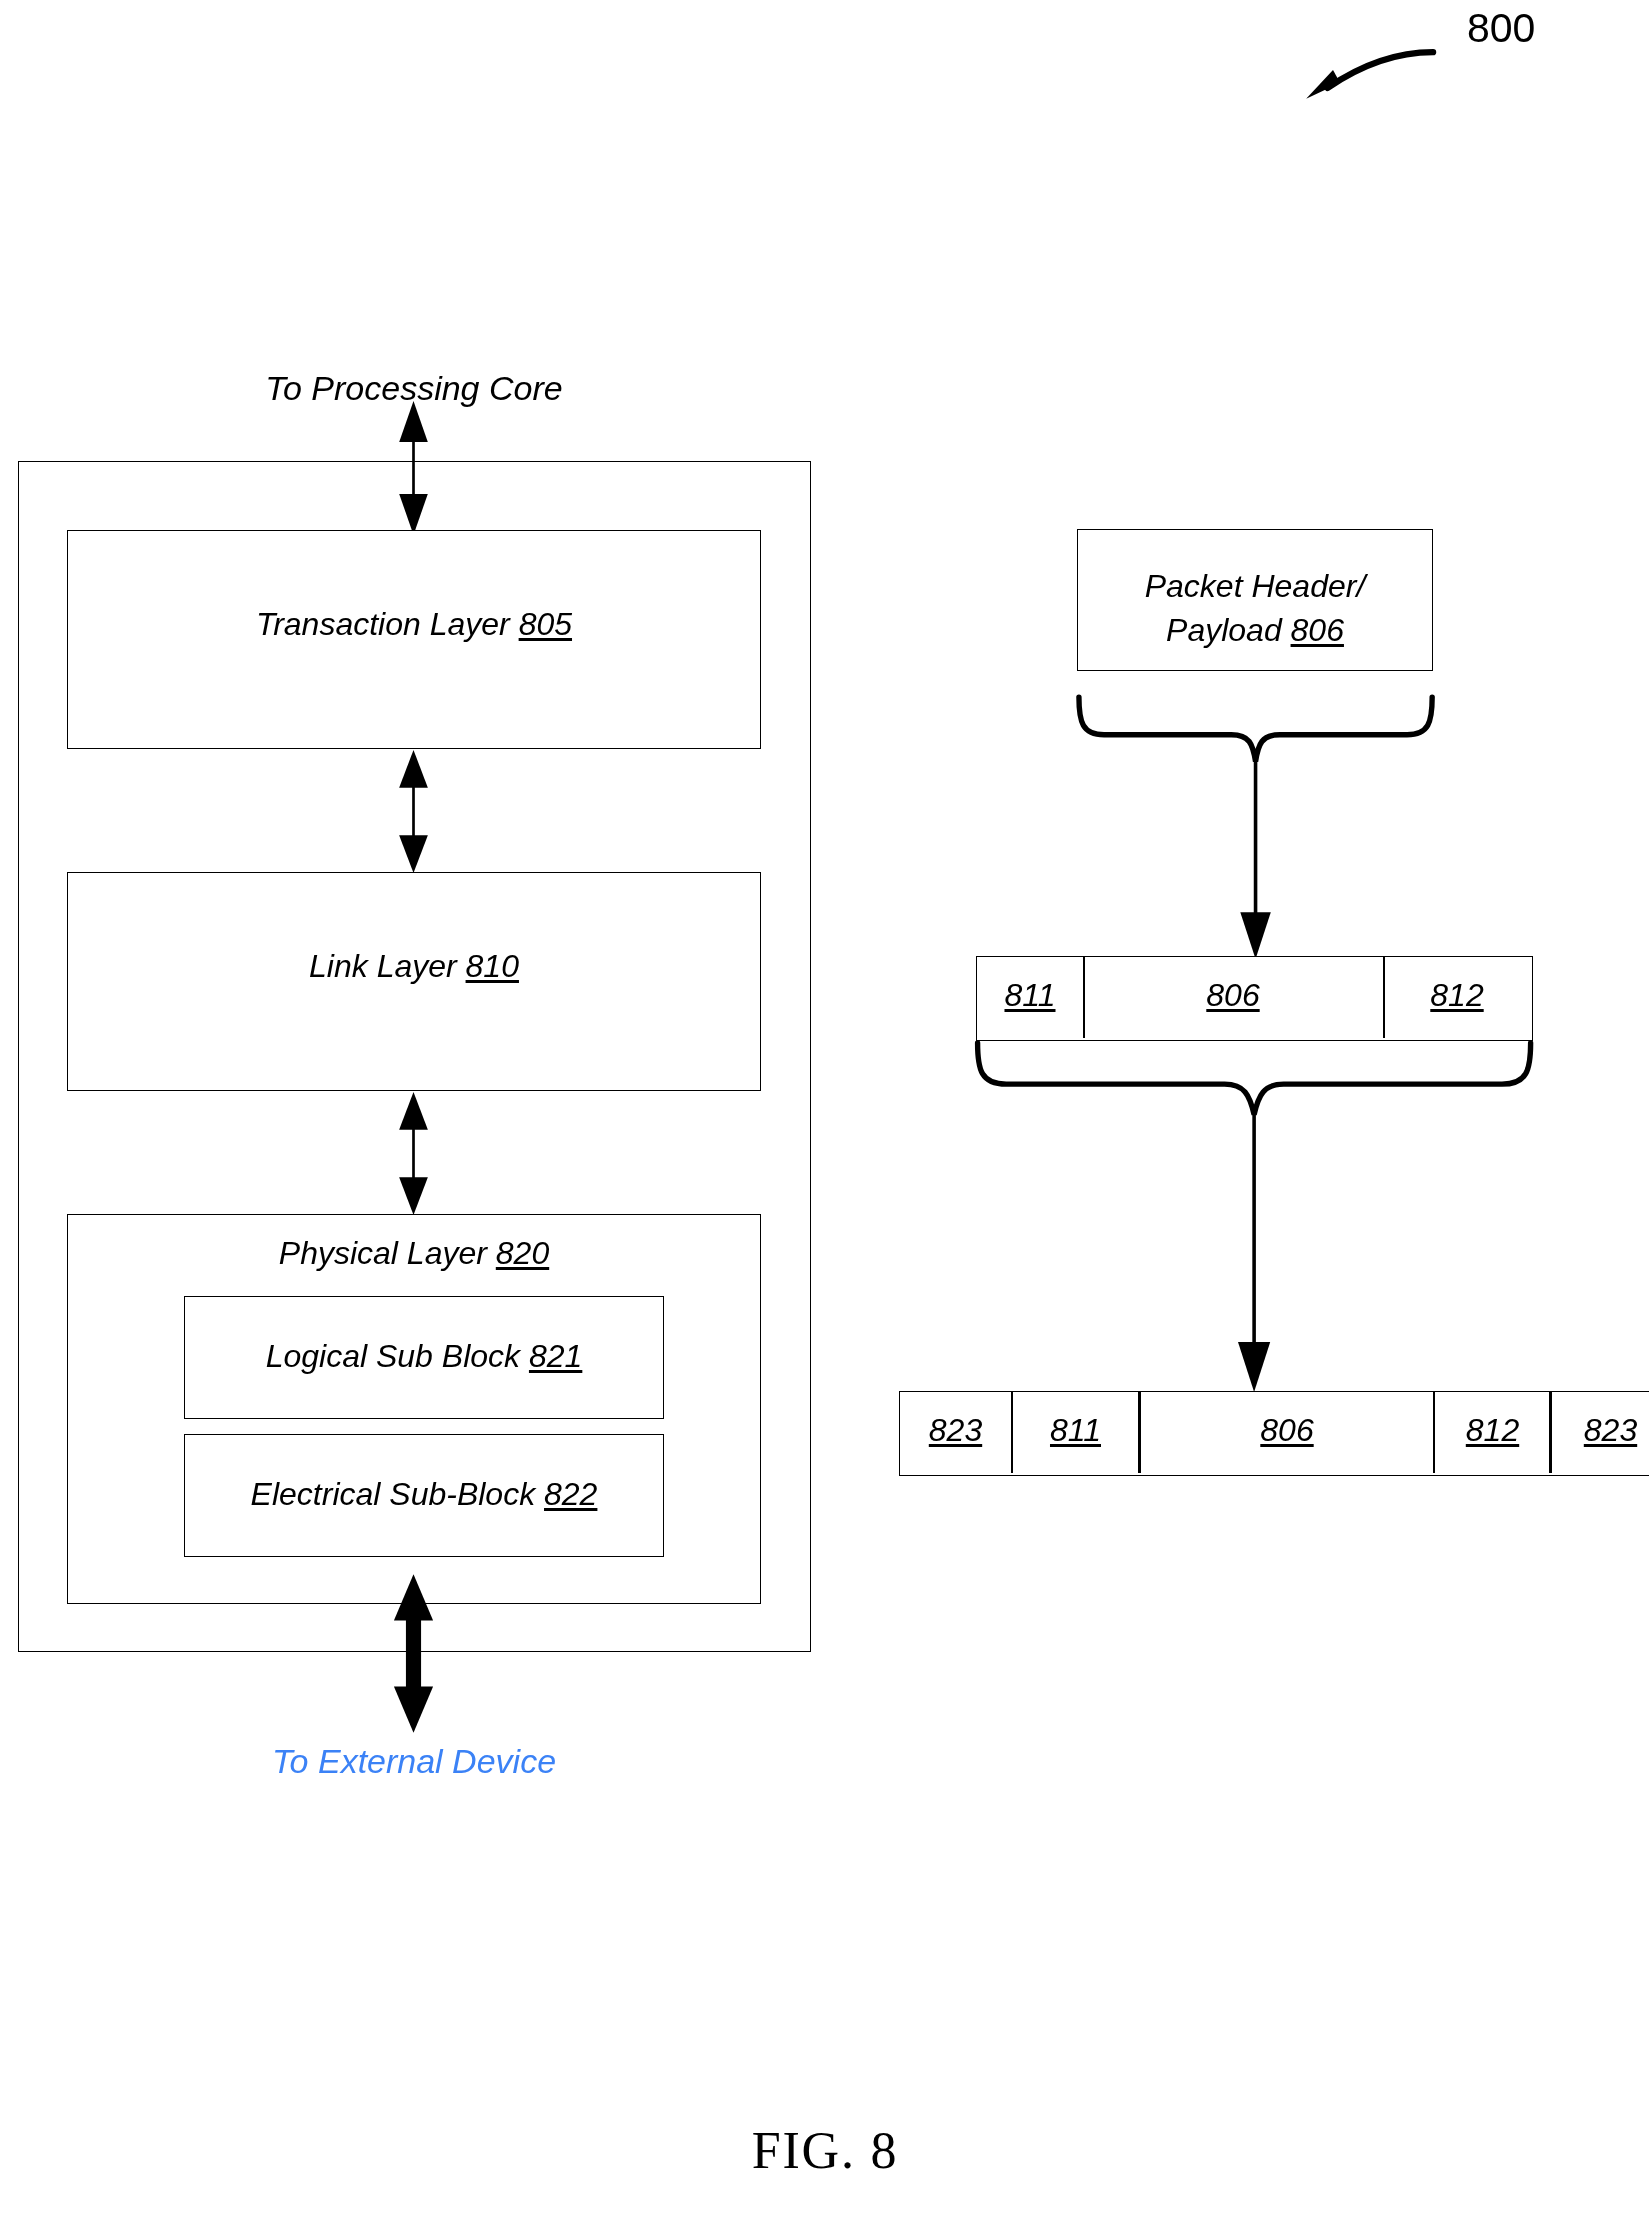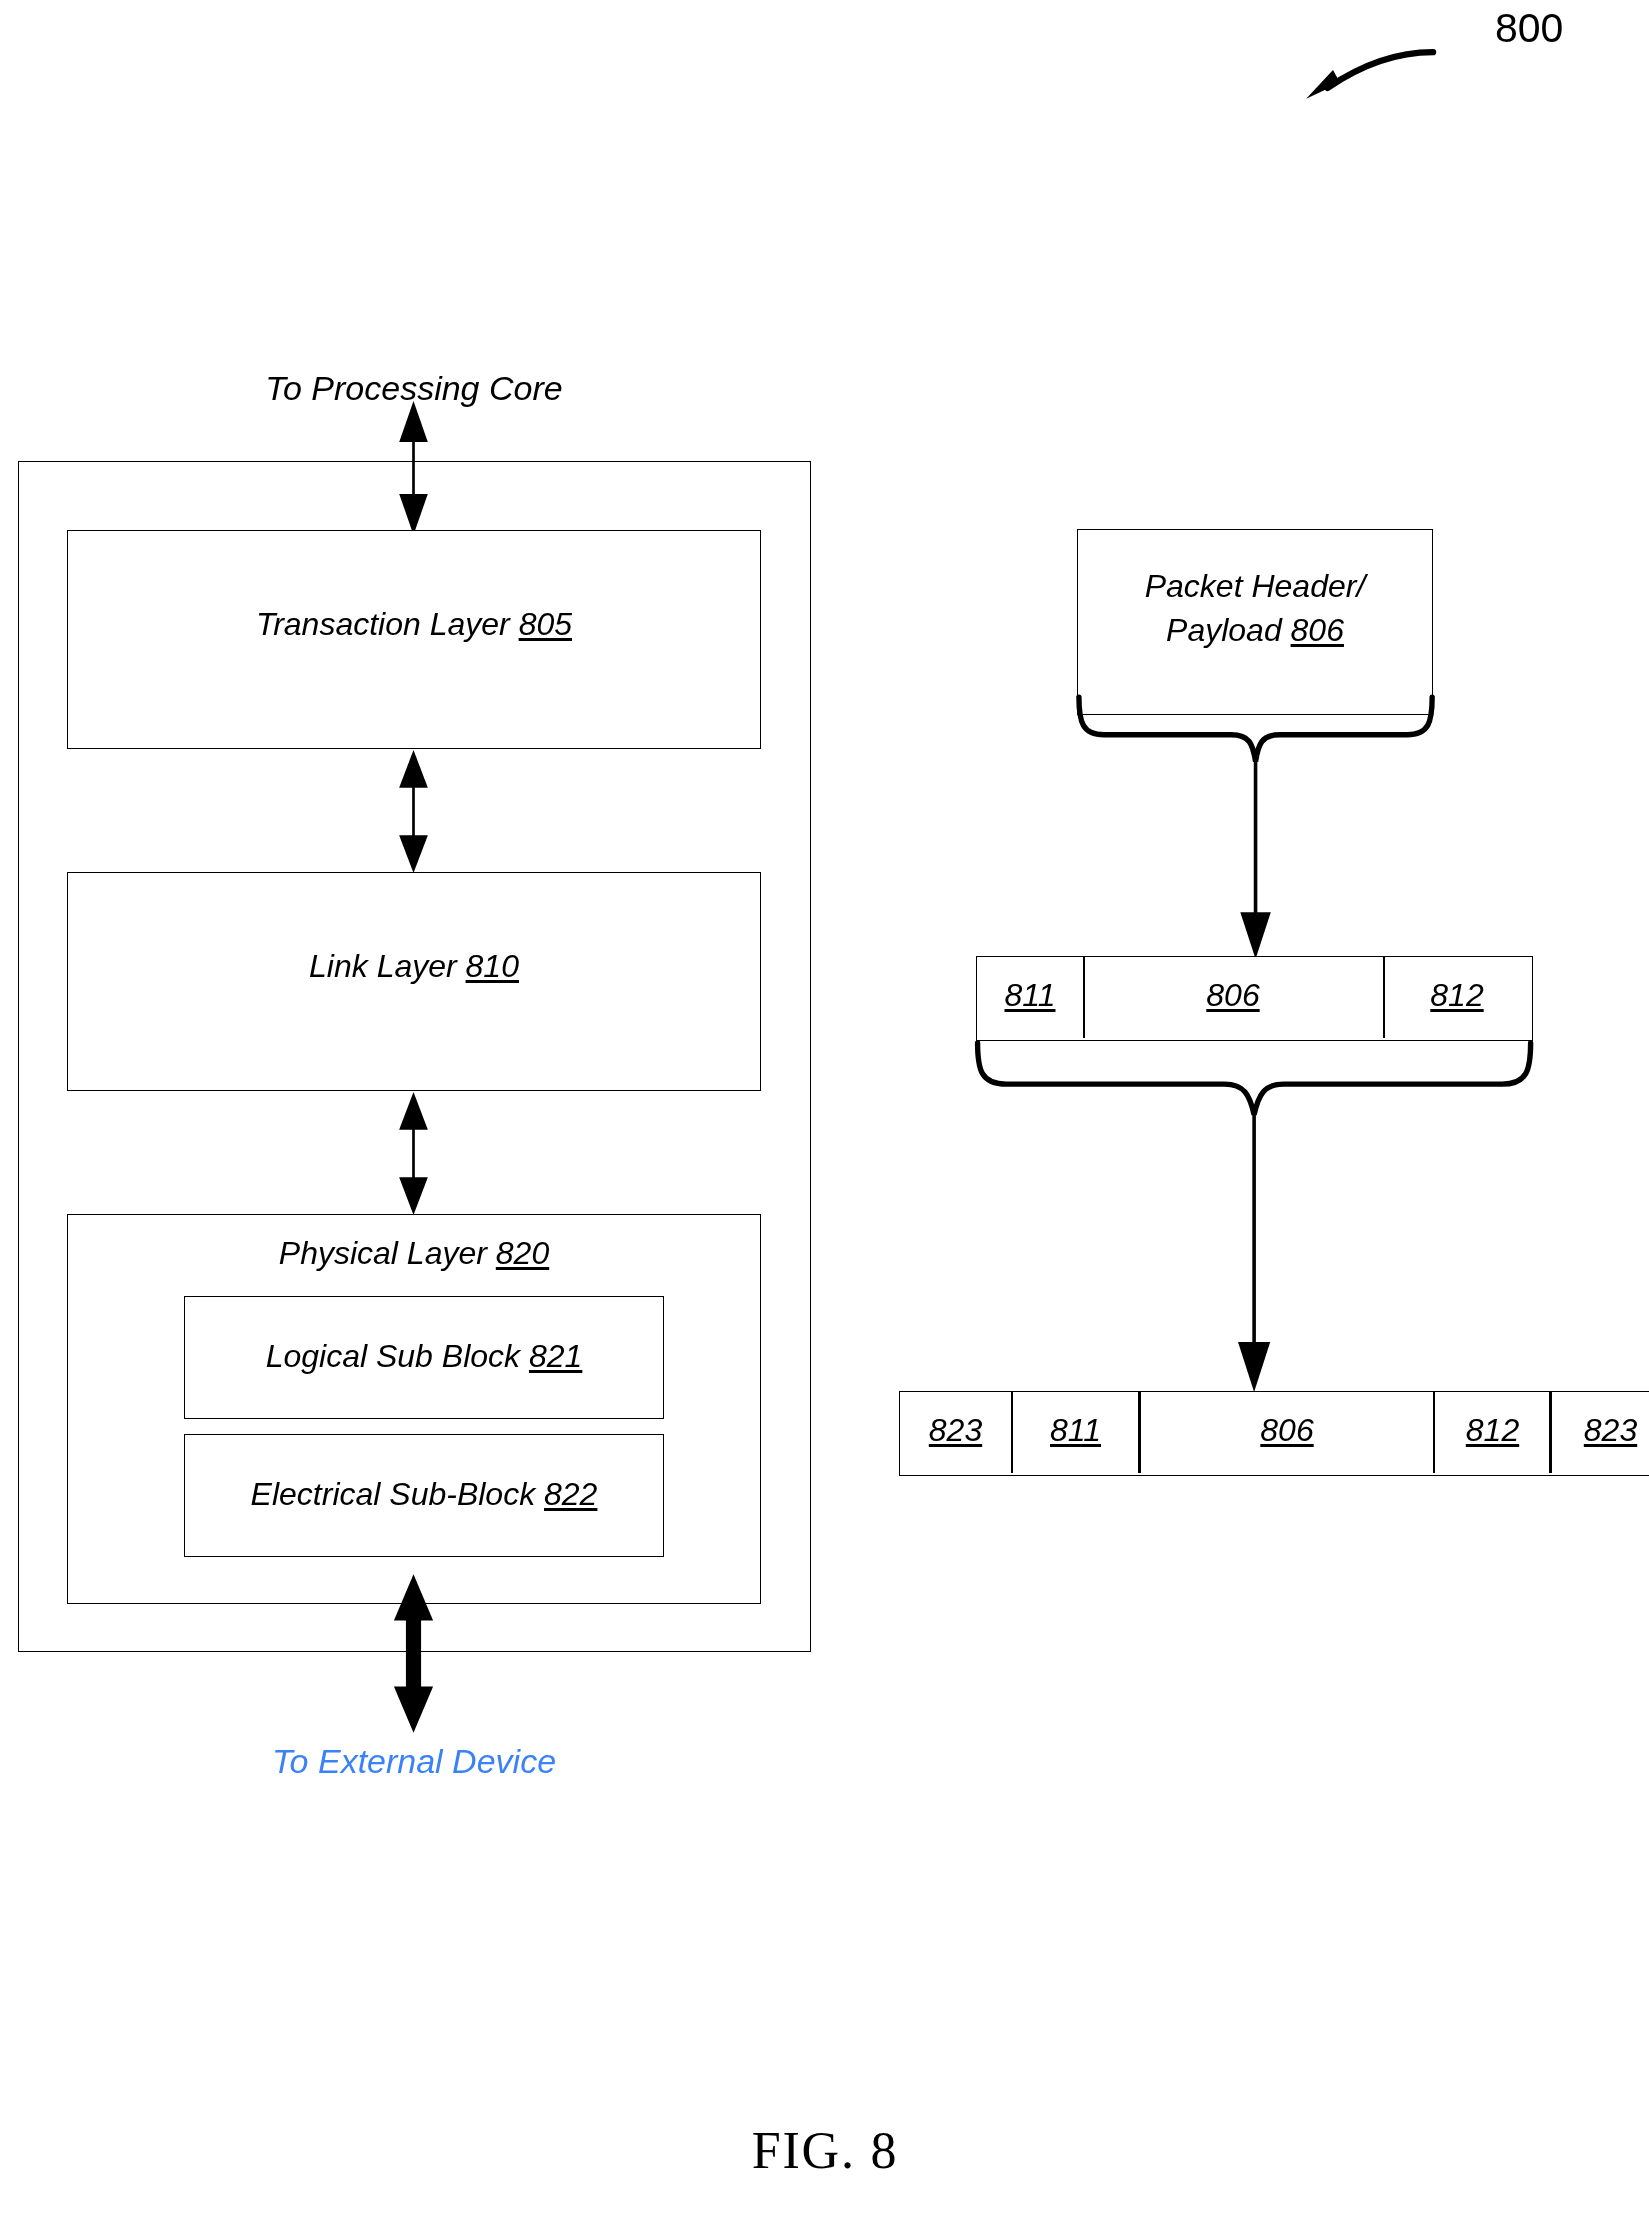--- a/index.html
+++ b/index.html
@@ -97,21 +97,20 @@
     letter-spacing: 1.8px;
     color: #000000;
     transform: translateX(-50%);
   }
 
   .fig-number {
     position: absolute;
     font-family: "Liberation Sans", sans-serif;
     font-size: 41px;
     color: #000000;
-    margin-left: 28px;
   }
 
   svg { display: block; overflow: visible; }
   .stroke-blk { stroke: #000000; fill: none; }
   .fill-blk { fill: #000000; stroke: none; }
 </style>
 </head>
 <body>
 
 <div id="figure-page">
@@ -180,21 +179,21 @@
   </div>
 
   <svg class="abs" style="left:385px; top:1574px; width:57px; height:159px;" viewBox="0 0 64 178">
     <line class="stroke-blk" x1="32" y1="26" x2="32" y2="152" stroke-width="17"></line>
     <polygon class="fill-blk" points="32,0 54,52 10,52"></polygon>
     <polygon class="fill-blk" points="32,178 54,126 10,126"></polygon>
   </svg>
 
   <div class="external-label" style="left:414px; top:1742px;">To External Device</div>
 
-  <div class="box" style="left:1077px; top:529px; width:356px; height:186px;">
+  <div class="box" style="left:1077px; top:529px; width:356px; height:142px;">
     <div class="cell-text" style="top:38px;">Packet Header/</div>
     <div class="cell-text" style="top:82px;">
       <span>Payload </span>
       <span class="ref">806</span>
     </div>
   </div>
 
   <svg class="abs" style="left:1061px; top:697px; width:390px; height:262px;" viewBox="0 0 435 292">
     <path class="stroke-blk" stroke-width="6" stroke-linecap="round" d="M20,0 C20,28 24,42 48,42 L190,42 C210,42 214,52 217,72
              C220,52 224,42 244,42 L386,42 C410,42 414,28 414,0"></path>

